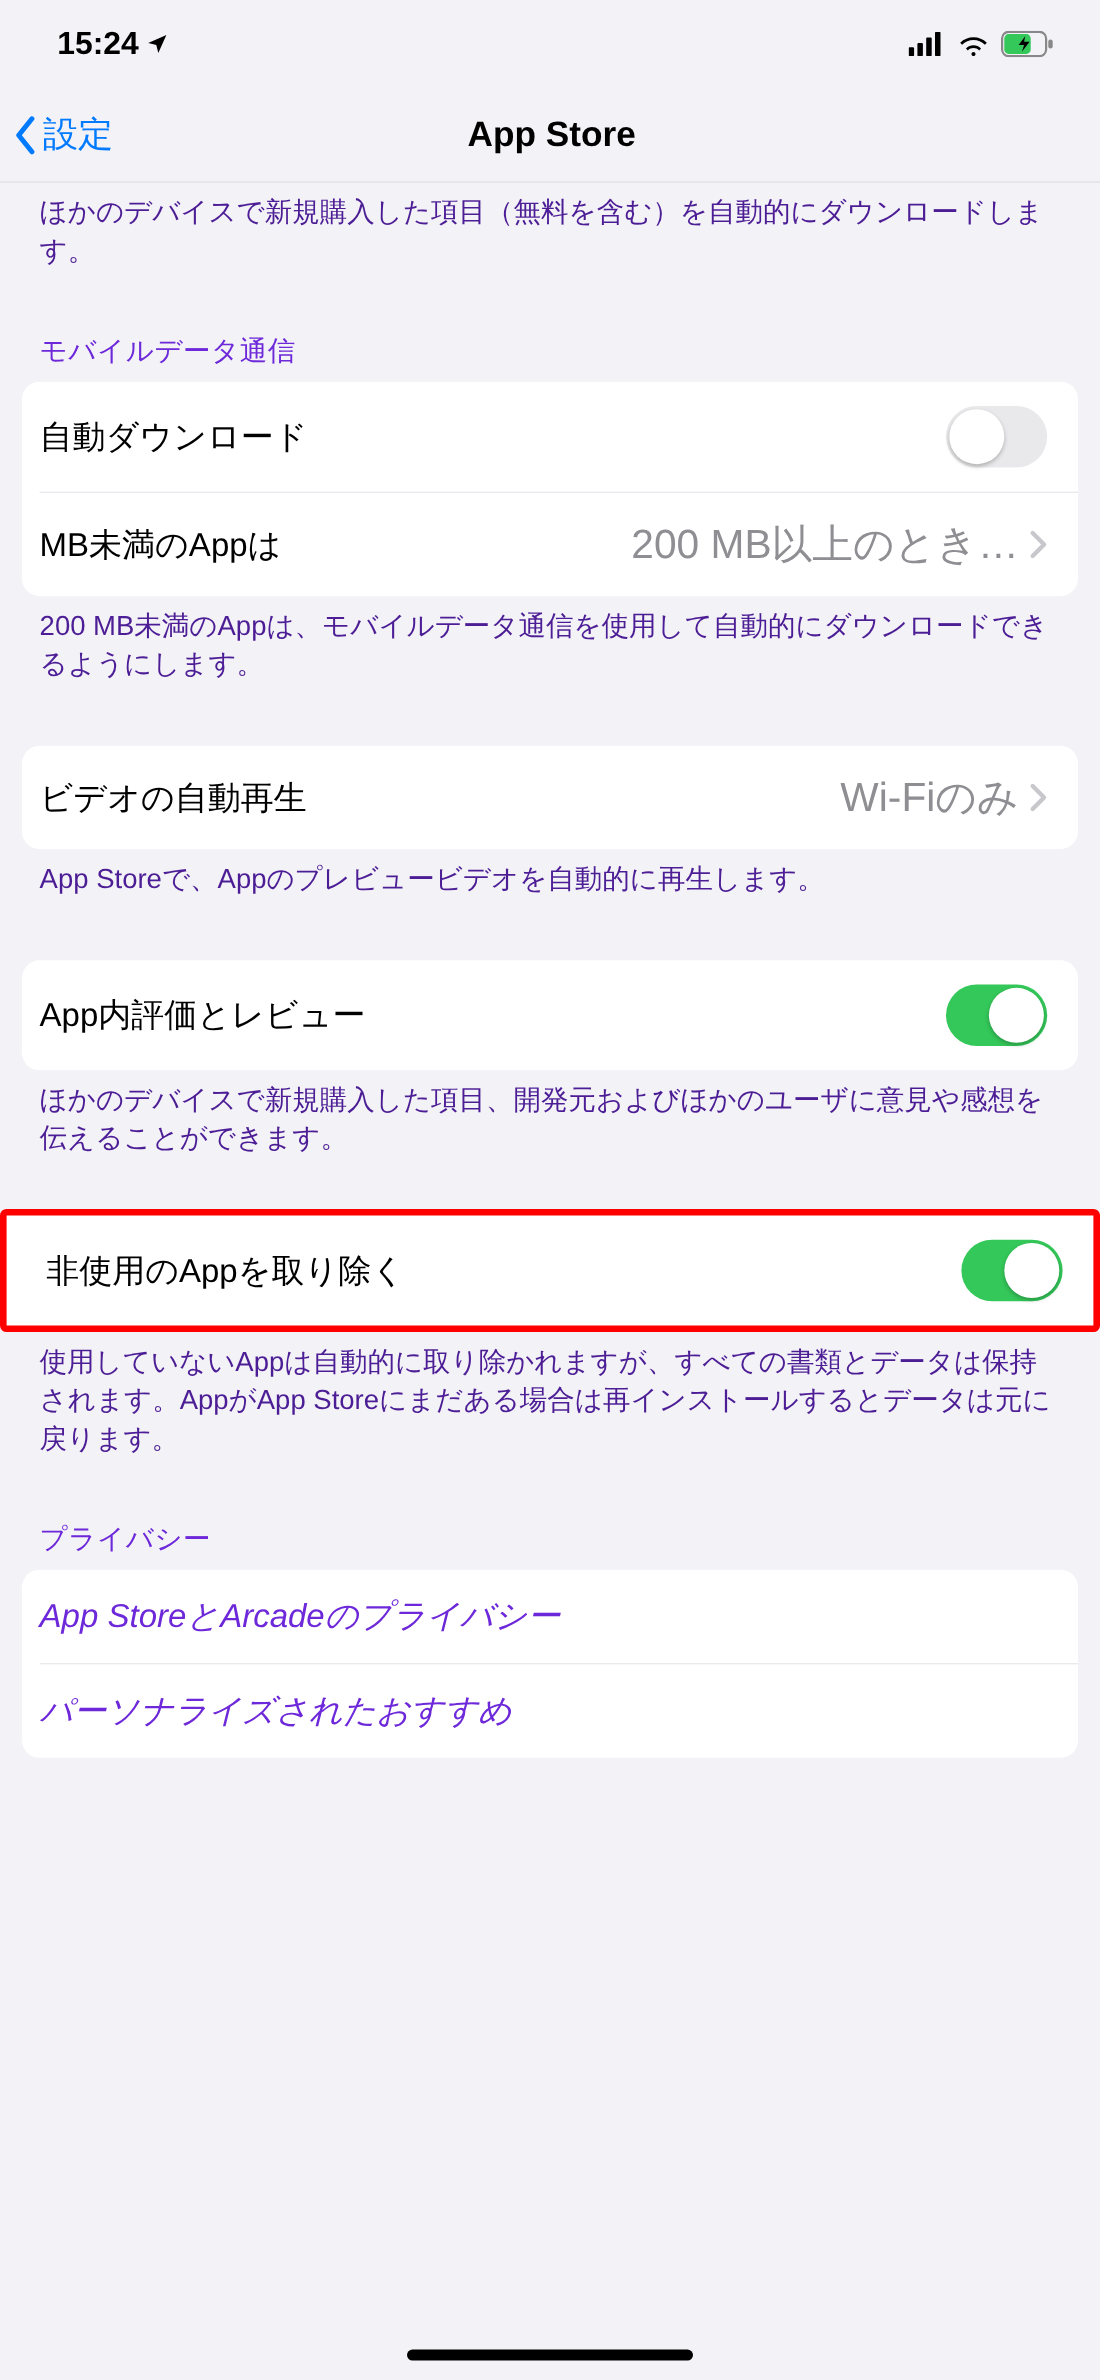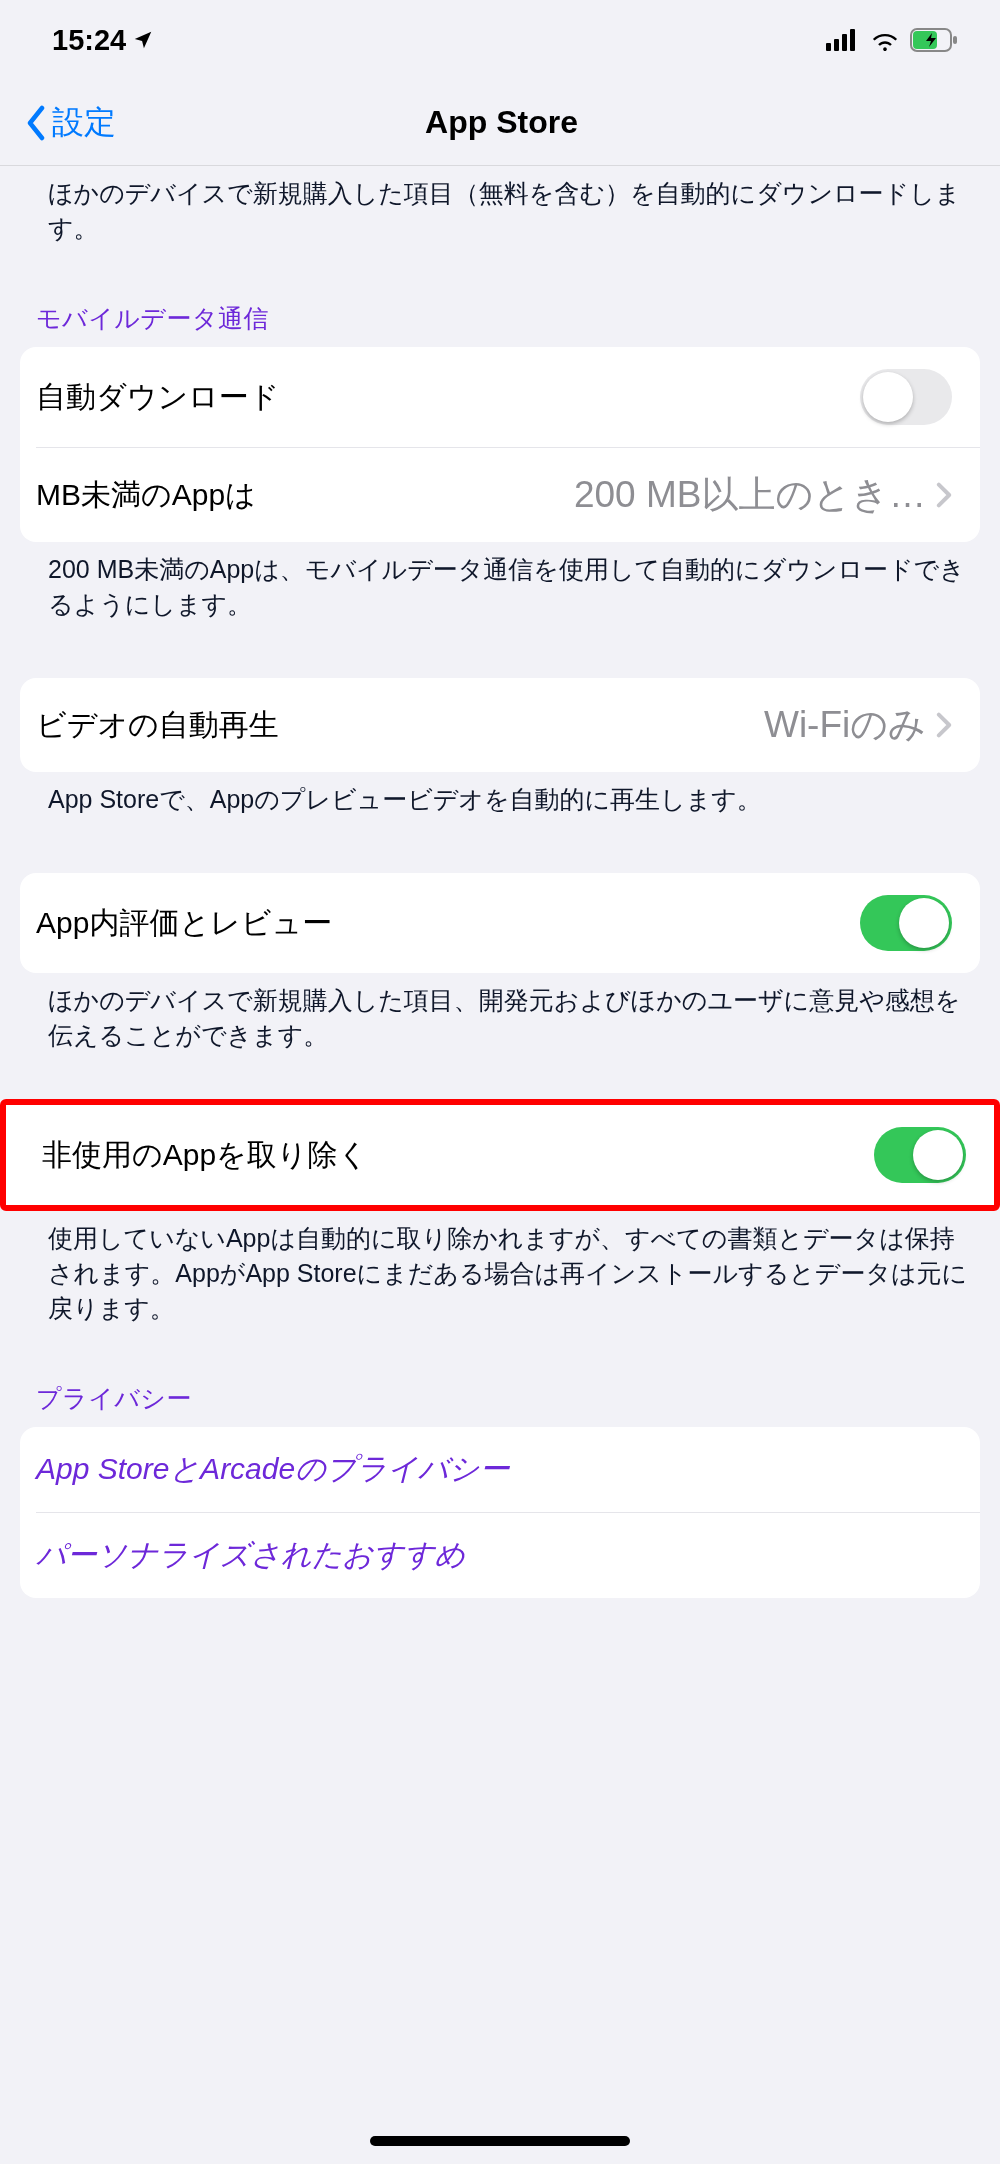--- a/index.html
+++ b/index.html
@@ -28,42 +28,42 @@
   
   .nav-bar {
     height: 86px;
     display: flex;
     align-items: center;
     position: relative;
     border-bottom: 1px solid rgba(0,0,0,0.10);
   }
   .nav-back {
     position: absolute;
-    left: 24px;
+    left: 11px;
     display: flex;
     align-items: center;
     gap: 4px;
     color: #007aff;
     font-size: 32px;
   }
   .nav-title {
     position: absolute;
     left: 3px; right: 0;
     text-align: center;
     font-size: 32px;
     font-weight: 600;
   }
 
   .content { padding: 0; }
 
   .footer-text {
-    padding: 10px 32px 0 48px;
+    padding: 10px 32px 0 36px;
     font-size: 25px;
     line-height: 1.40;
-    color: #0f172a;
+    color: #4c1d95;
   }
   .section-header {
     padding: 56px 32px 12px 36px;
     font-size: 25px;
     color: #6d28d9;
     letter-spacing: 0.5px;
   }
 
   .group {
     background: #fff;

